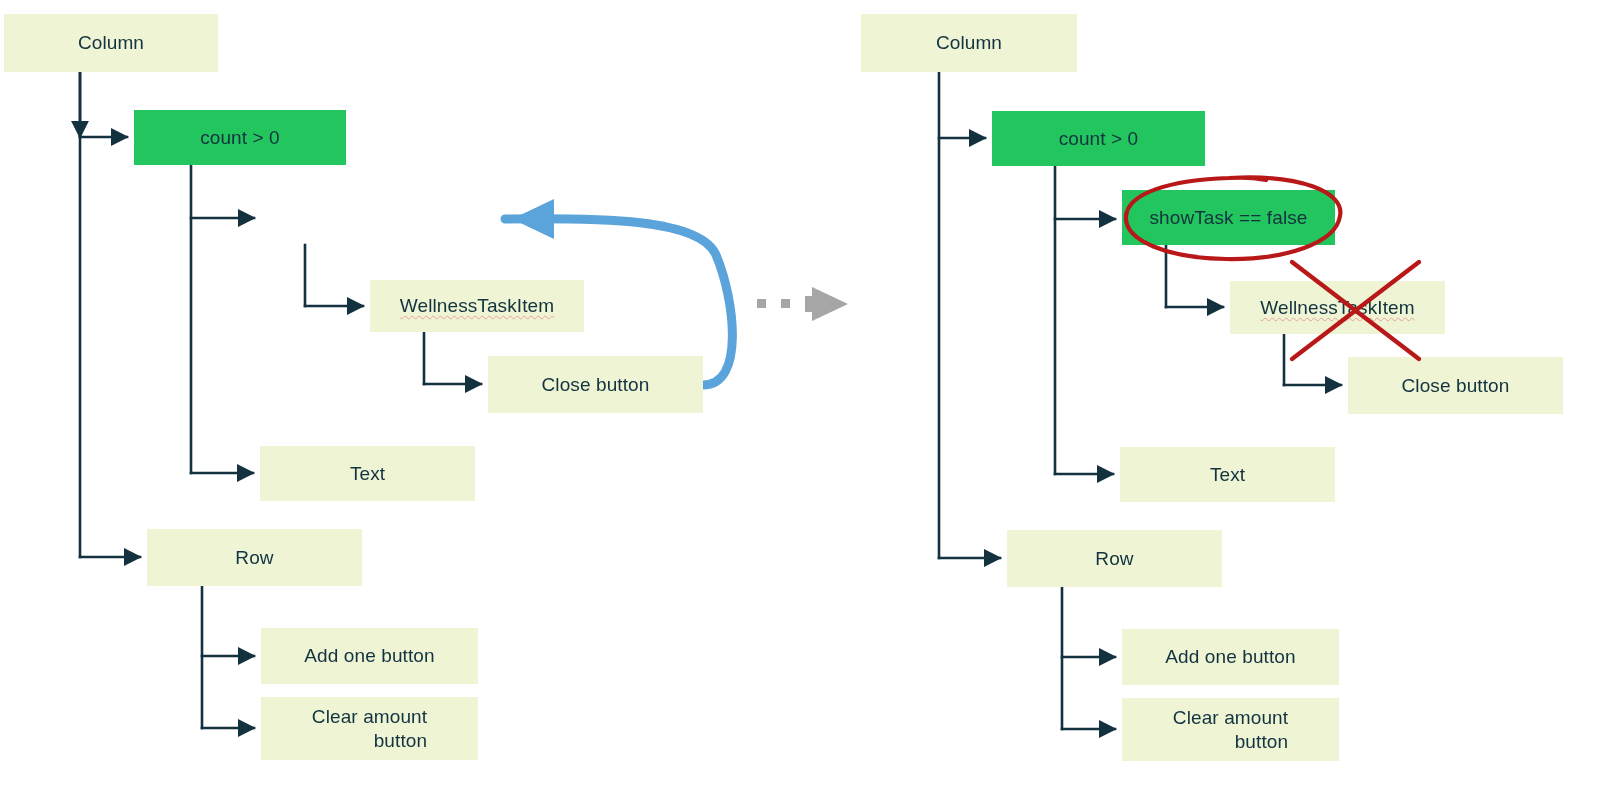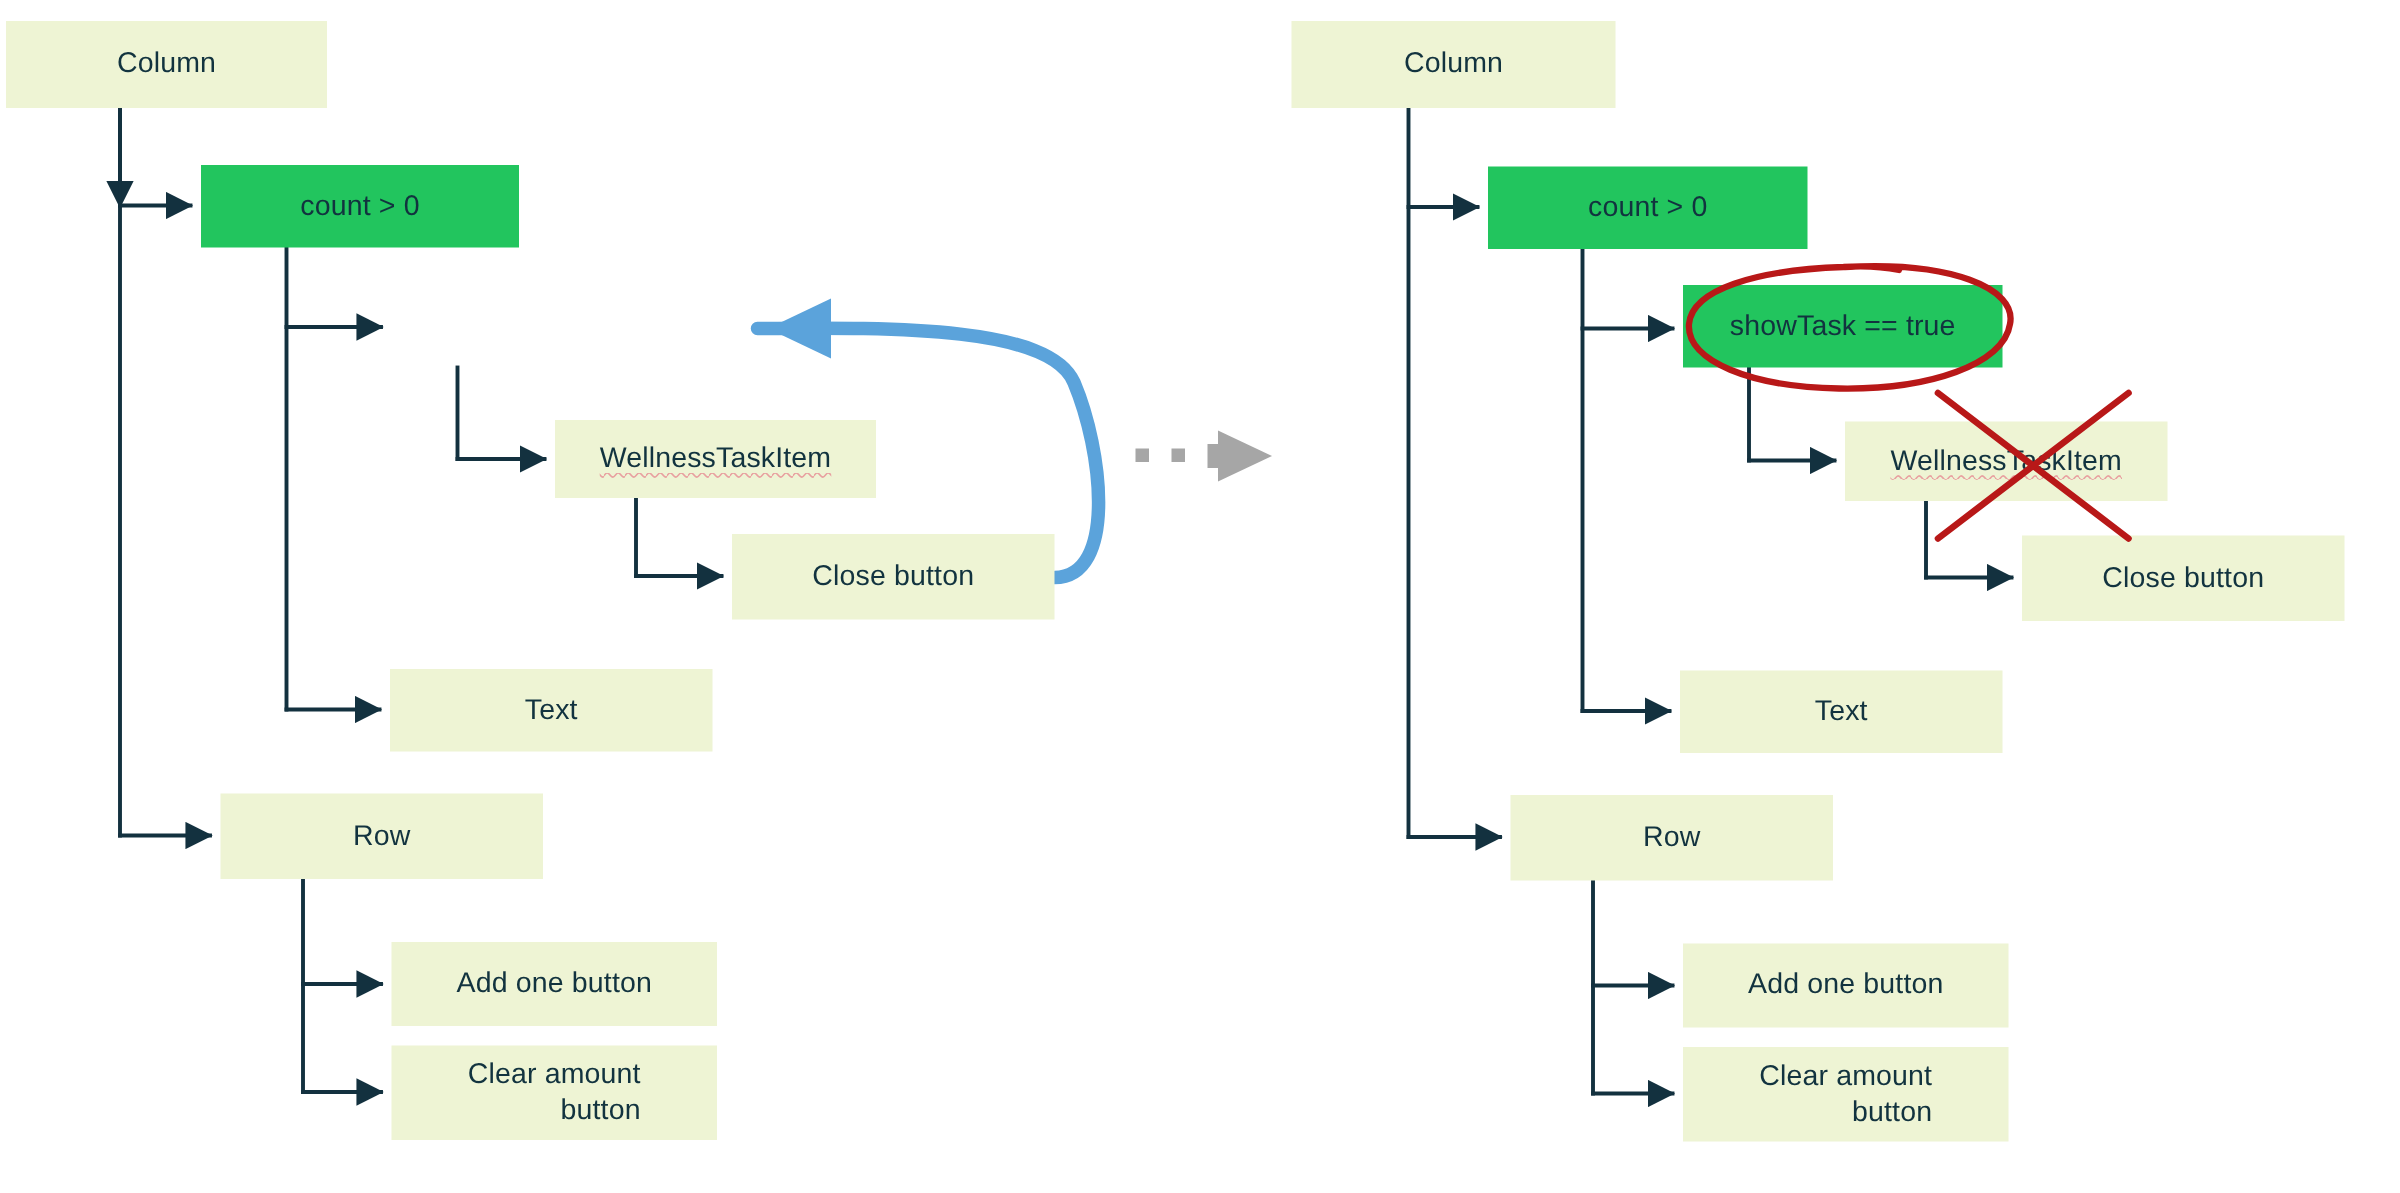--- a/index.html
+++ b/index.html
@@ -149,21 +149,21 @@
 button</span>
   </div>
 
   <div class="node yellow" style="left:861px; top:14px; width:216px; height:58px;">
     <span class="label">Column</span>
   </div>
   <div class="node blue" style="left:992px; top:111px; width:213px; height:55px;">
     <span class="label">count &gt; 0</span>
   </div>
   <div class="node blue" style="left:1122px; top:190px; width:213px; height:55px;">
-    <span class="label">showTask == true</span>
+    <span class="label">showTask == false</span>
   </div>
   <div class="node yellow spell" style="left:1230px; top:281px; width:215px; height:53px;">
     <span class="label">WellnessTaskItem</span>
   </div>
   <div class="node yellow" style="left:1348px; top:357px; width:215px; height:57px;">
     <span class="label">Close button</span>
   </div>
   <div class="node yellow" style="left:1120px; top:447px; width:215px; height:55px;">
     <span class="label">Text</span>
   </div>

